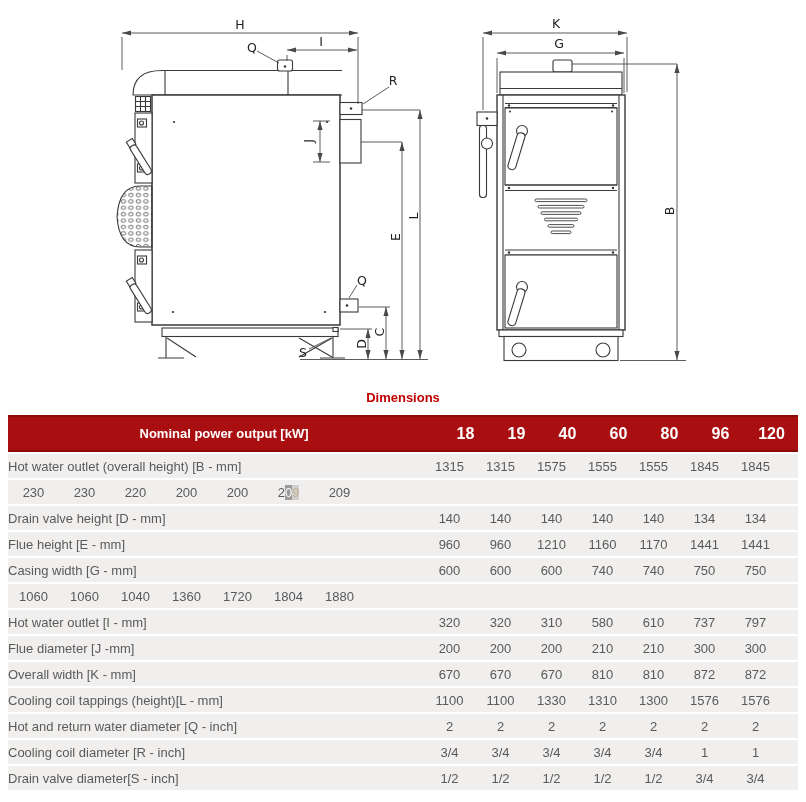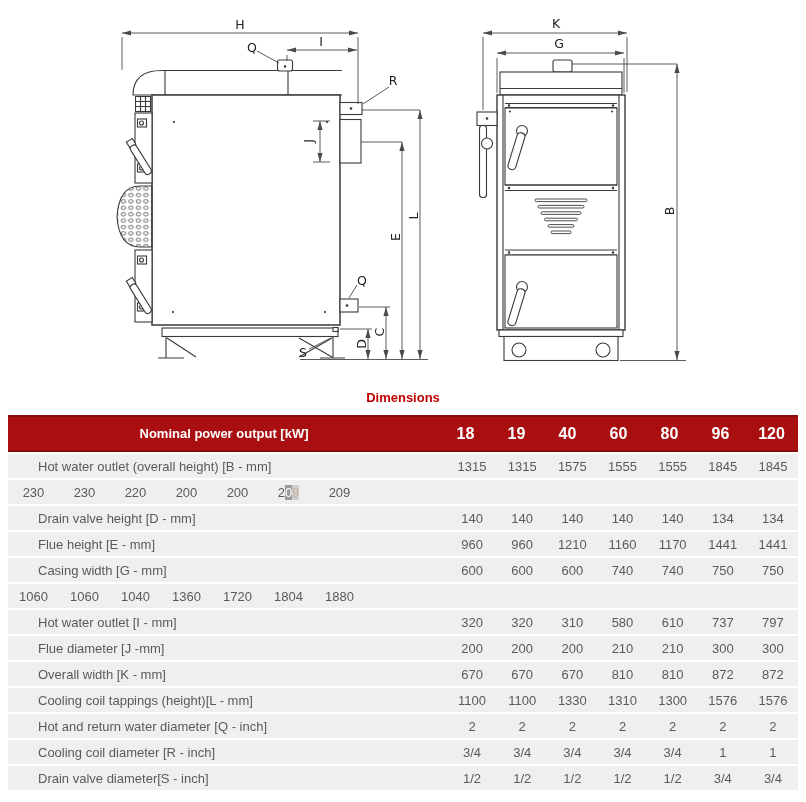--- a/index.html
+++ b/index.html
@@ -10,21 +10,21 @@
   .page-title{text-align:center;color:#c00000;font-weight:bold;font-size:13px;
               margin:4px 0 10px 0;font-family:"Liberation Sans",sans-serif;}
   .dim-table{margin:0 8px;}
   .thead{background:#a90f10;border-top:2px solid #8d0a0a;border-bottom:2px solid #8d0a0a;
          color:#fff;font-weight:bold;display:flex;align-items:center;height:33px;}
   .thead-label{width:432px;text-align:center;font-size:13px;}
   .thead-cols{display:flex;}
   .thead-col{width:51px;text-align:center;font-size:16px;}
   .trow{display:flex;background:#f1efee;height:24px;align-items:center;margin-top:2px;
         color:#5a5a5a;font-size:13px;}
-  .tlabel{width:416px;padding-left:30px;white-space:nowrap;}
+  .tlabel{width:416px;padding-left:0;white-space:nowrap;}
   .tcell{width:51px;text-align:center;}
   .sel-dark{background:#9b9b9b;color:#ffffff;}
   .sel-light{background:#cfcfcf;color:#c9b095;}
 </style>
 </head>
 <body>
 
 <div class="diagram-wrap">
 <svg width="806" height="386" viewBox="0 0 806 386" xmlns="http://www.w3.org/2000/svg">
   <defs>

